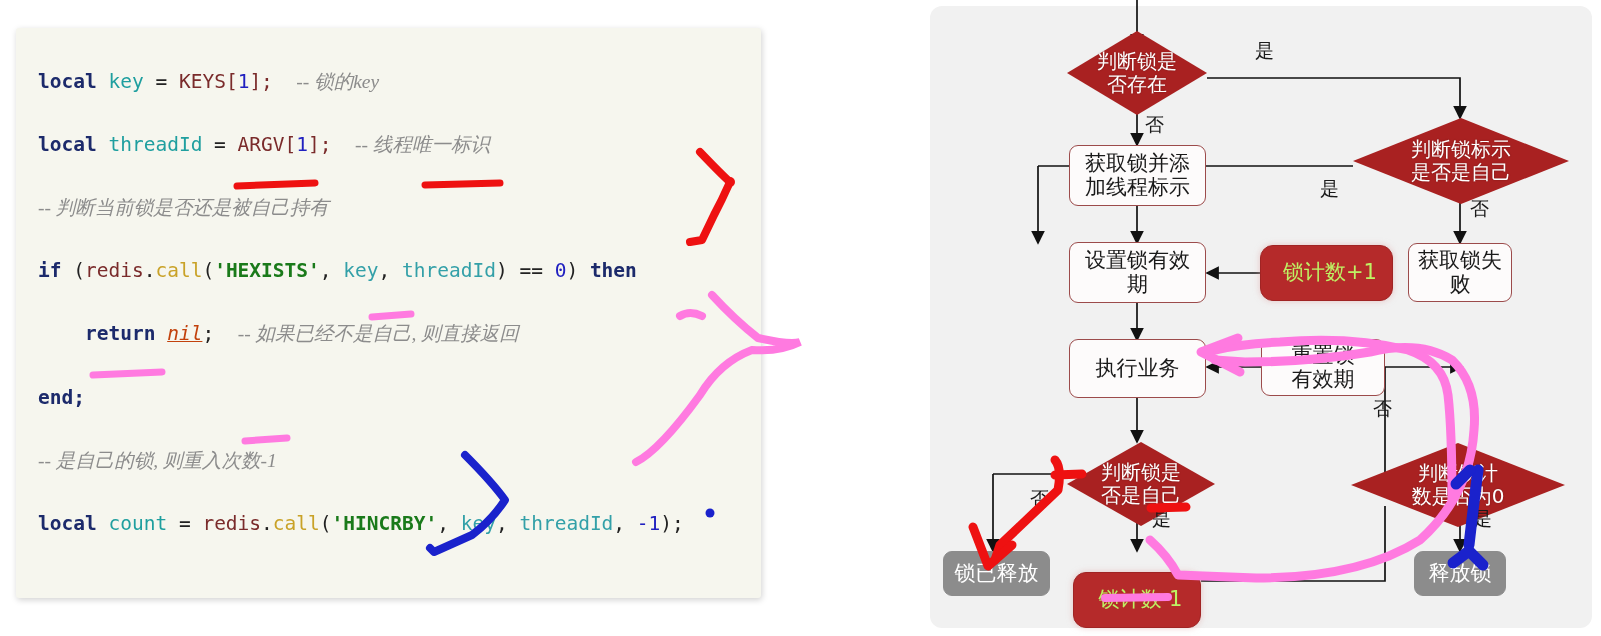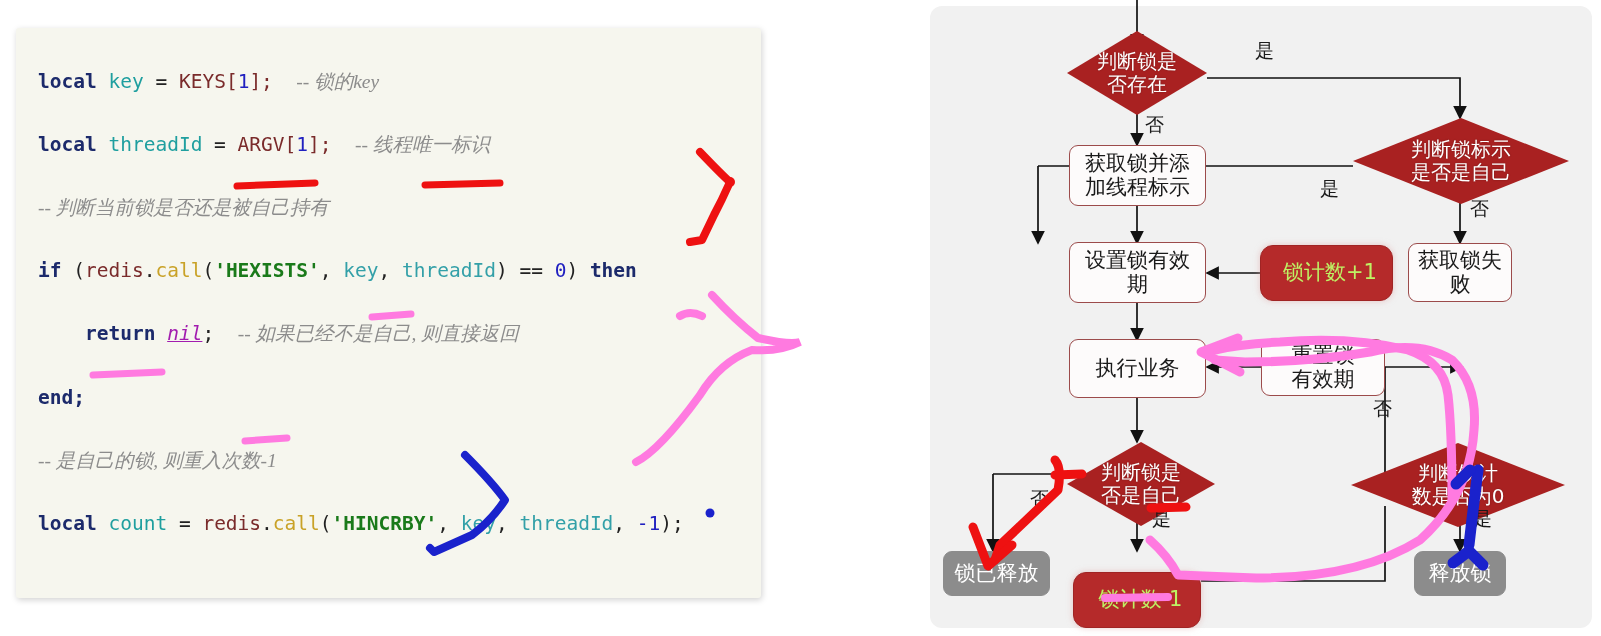--- a/index.html
+++ b/index.html
@@ -31,21 +31,21 @@
   }
   .code .ln { display:block; height:31.6px; }
   .kw   { color:#1c2a6b; font-weight: bold; }
   .var  { color:#1f9f9f; }
   .id   { color:#33a0a8; }
   .glob { color:#7a2b2b; }
   .num  { color:#2020c0; }
   .fn   { color:#c9a227; }
   .str  { color:#1a7a1a; font-weight:bold; }
   .cmt-cn { color:#8c8c8c; font-style: italic; font-family:Liberation Serif, serif; }
-  .nil  { color:#a21caf; font-style: italic; text-decoration: underline; }
+  .nil  { color:#c2410c; font-style: italic; text-decoration: underline; }
   .pl   { color:#222; }
 
   
   .flow-panel {
     position: absolute; left: 930px; top: 6px;
     width: 662px; height: 622px;
     background: #f1f1f1;
     border-radius: 12px;
   }
   .node {

